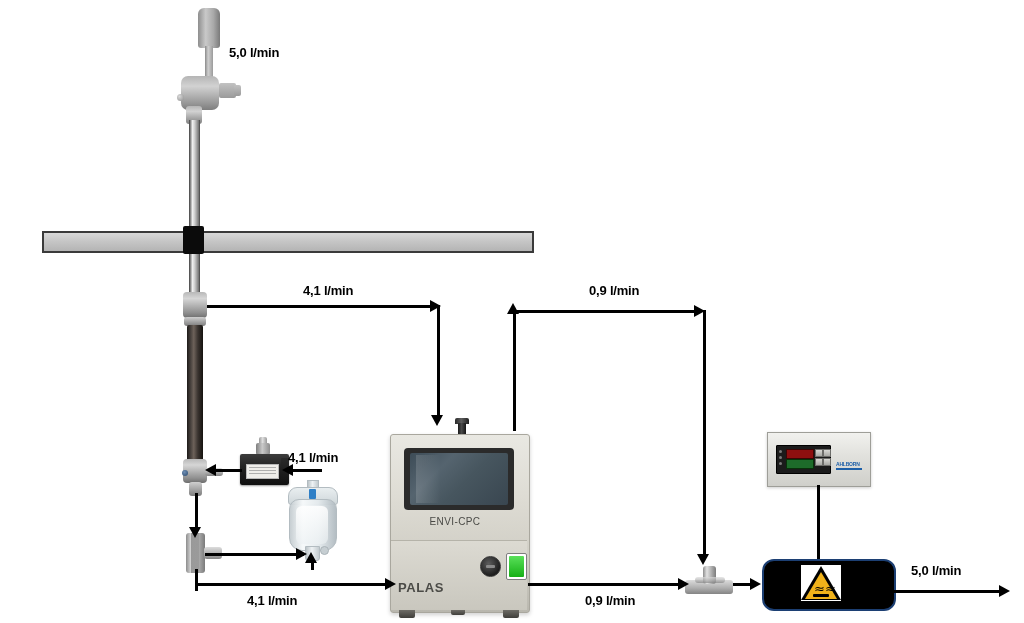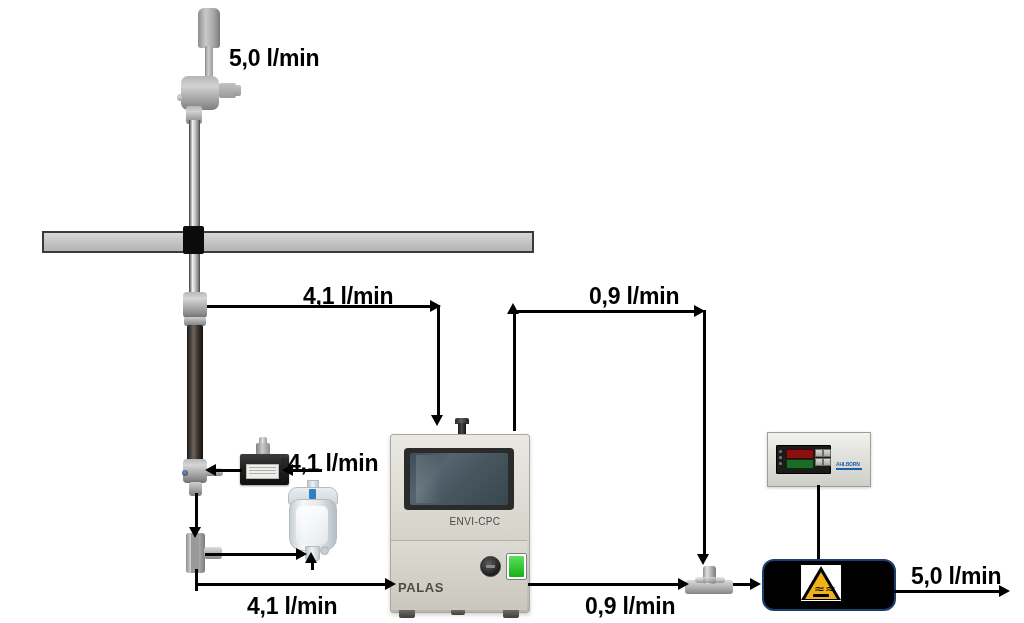--- a/index.html
+++ b/index.html
@@ -9,21 +9,21 @@
     font-family:"Liberation Sans", sans-serif;
     overflow:hidden;
   }
   #stage{position:relative;width:1024px;height:623px;}
   .abs{position:absolute;}
 
   
   .flabel{
     position:absolute;
     font-weight:bold;
-    font-size:23px;
+    font-size:13px;
     color:#000;
     white-space:nowrap;
     letter-spacing:-0.2px;
   }
 
   
   .hline{position:absolute;height:0;border-top:3px solid #000;}
   .vline{position:absolute;width:0;border-left:3px solid #000;}
 
   
@@ -367,21 +367,21 @@
   <div class="cap-inner abs" style="left:296px;top:506px;width:32px;height:38px;"></div>
   <div class="cap-neck abs" style="left:305px;top:546px;width:13px;height:13px;border-radius:0 0 3px 3px;"></div>
   <div class="cap-nub abs" style="left:320px;top:546px;width:7px;height:7px;"></div>
 
   <div class="cpc-nozzle-cap abs" style="left:455px;top:418px;width:14px;height:6px;"></div>
   <div class="cpc-nozzle abs" style="left:458px;top:423px;width:8px;height:13px;"></div>
 
   <div class="cpc-case abs" style="left:390px;top:434px;width:138px;height:177px;"></div>
   <div class="cpc-bezel abs" style="left:404px;top:448px;width:110px;height:62px;"></div>
   <div class="cpc-screen abs" style="left:410px;top:453px;width:98px;height:52px;"></div>
-  <div class="cpc-model abs" style="left:420px;top:516px;width:110px;">ENVI-CPC</div>
+  <div class="cpc-model abs" style="left:400px;top:516px;width:110px;">ENVI-CPC</div>
   <div class="cpc-divider abs" style="left:391px;top:540px;width:136px;"></div>
   <div class="cpc-lower abs" style="left:391px;top:541px;width:136px;height:69px;"></div>
   <div class="cpc-connector abs" style="left:480px;top:556px;width:19px;height:19px;"></div>
   <div class="cpc-switch abs" style="left:506px;top:553px;width:19px;height:25px;">
       <i></i>
     </div>
   <div class="cpc-brand abs" style="left:398px;top:580px;">PALAS</div>
   <div class="cpc-foot abs" style="left:399px;top:610px;width:16px;height:8px;"></div>
   <div class="cpc-foot abs" style="left:503px;top:610px;width:16px;height:8px;"></div>
   <div class="cpc-foot abs" style="left:451px;top:610px;width:14px;height:5px;"></div>

